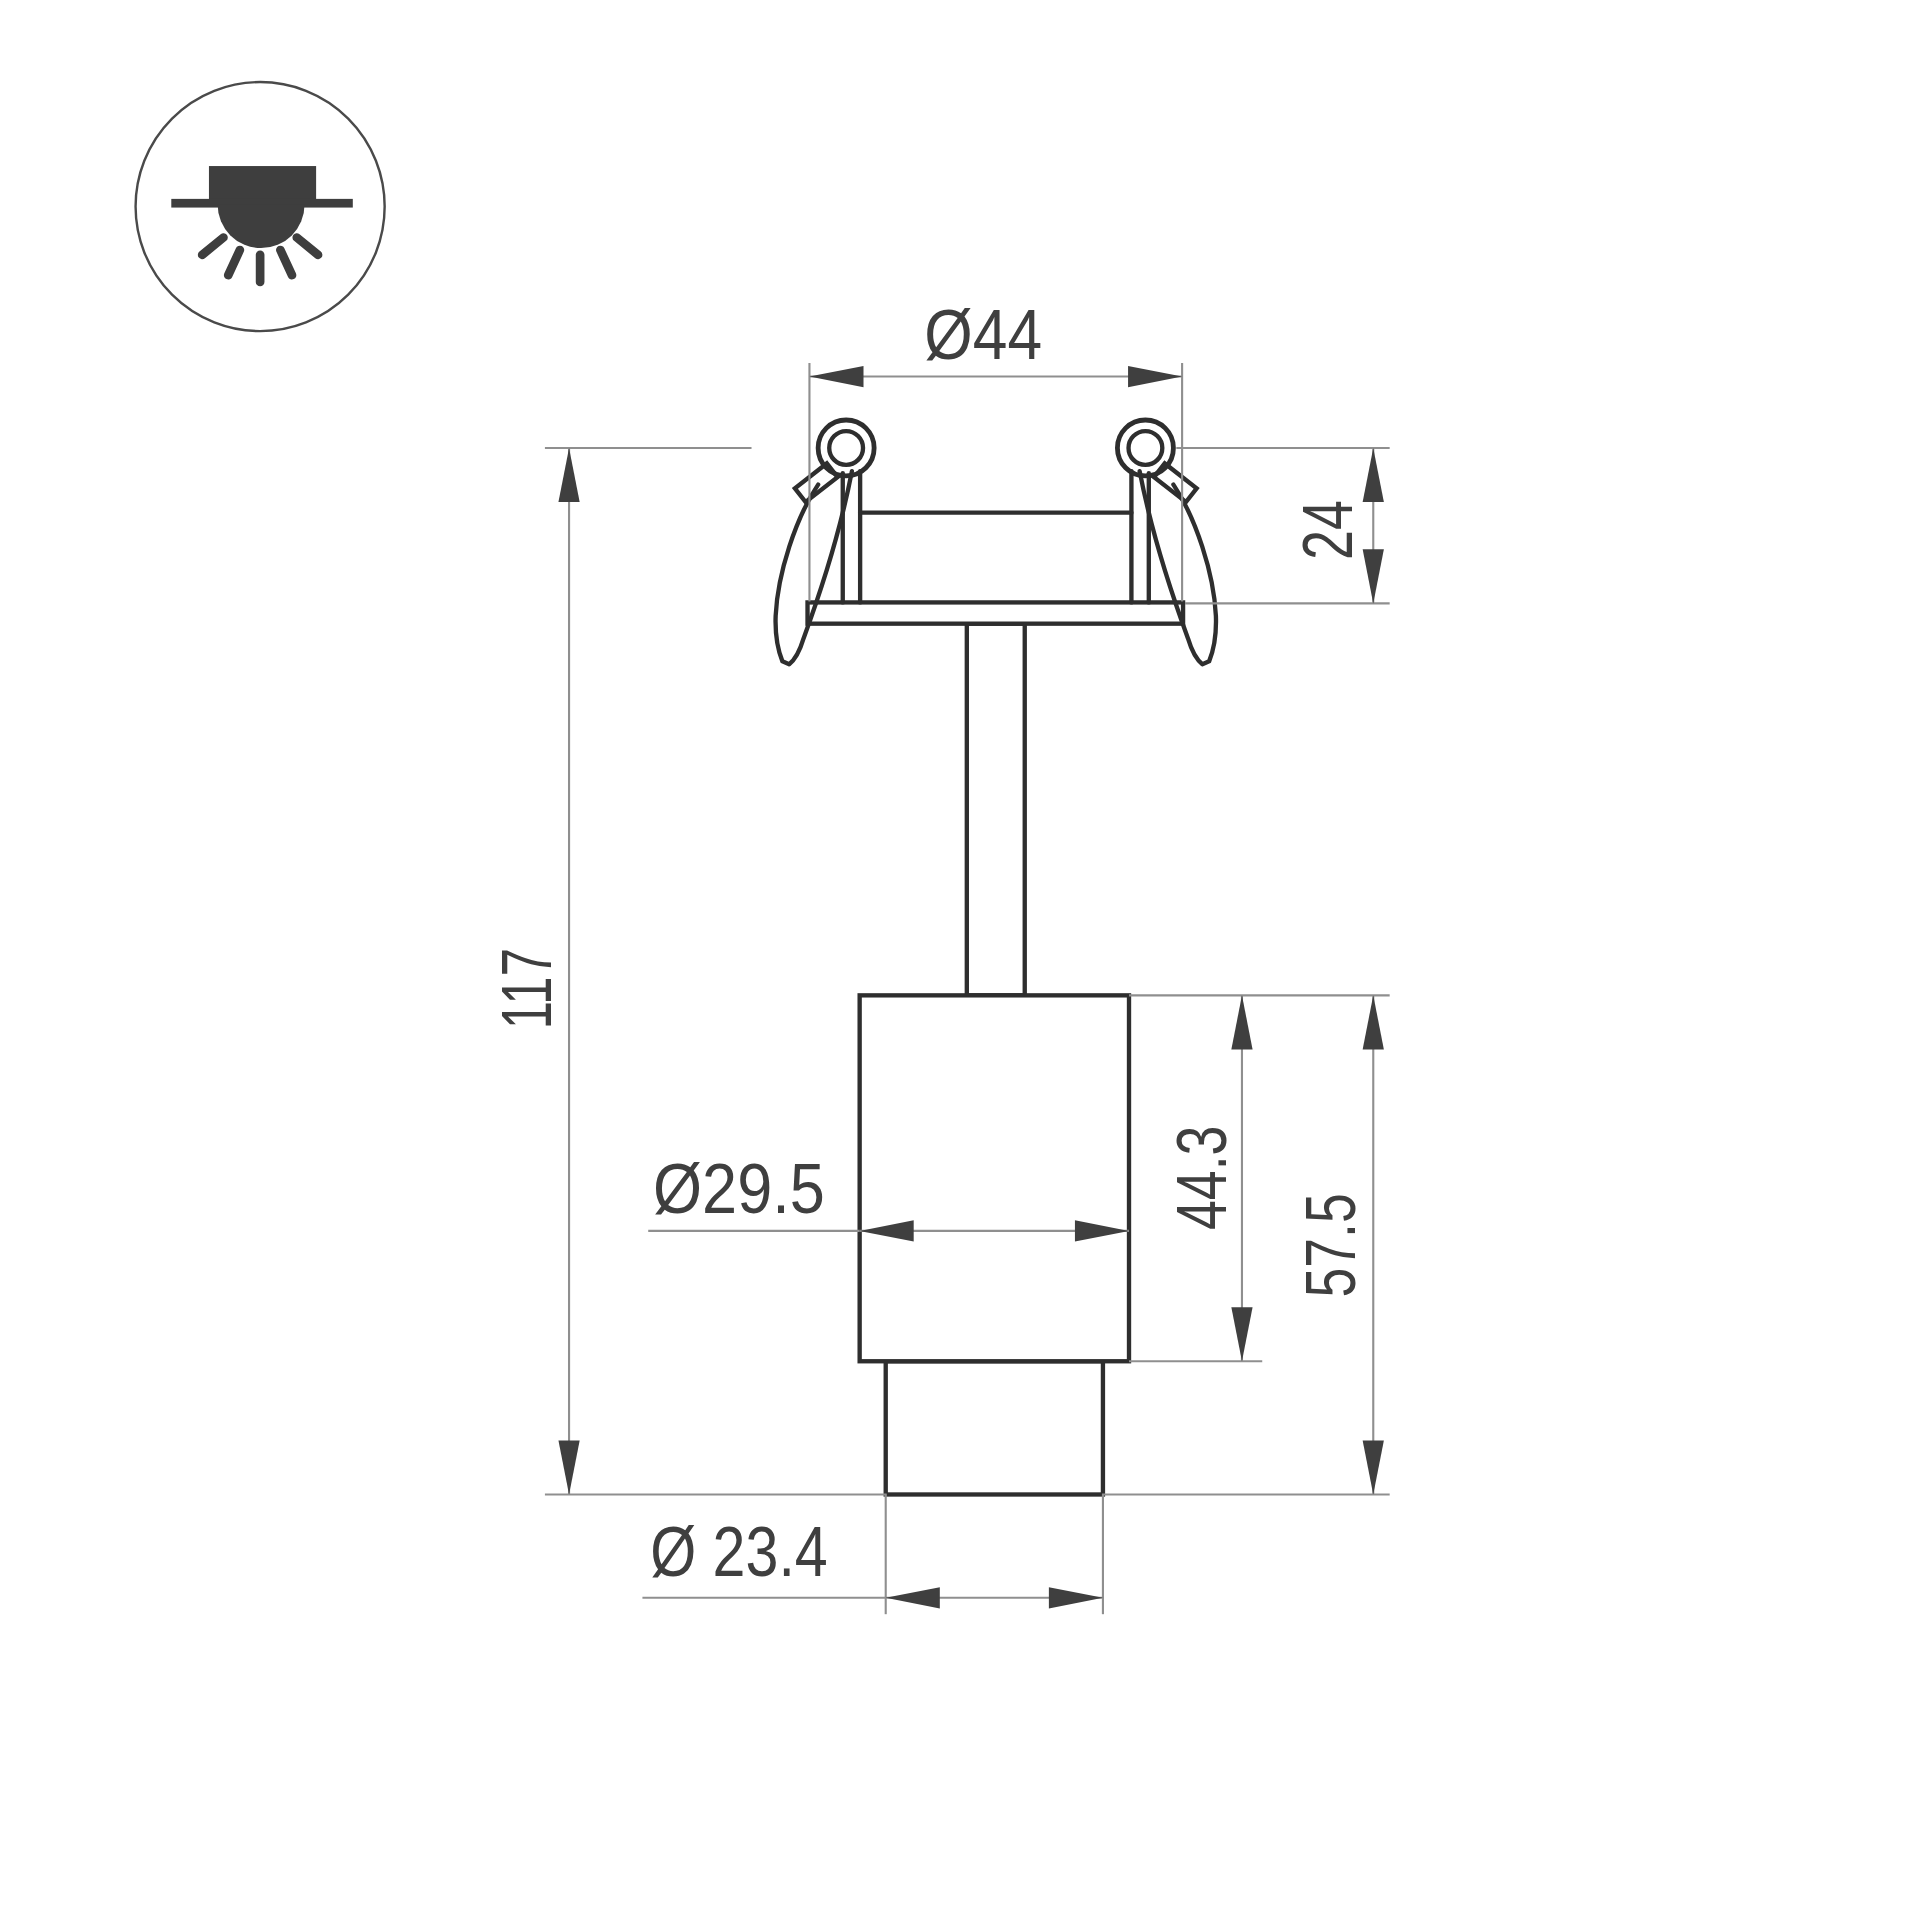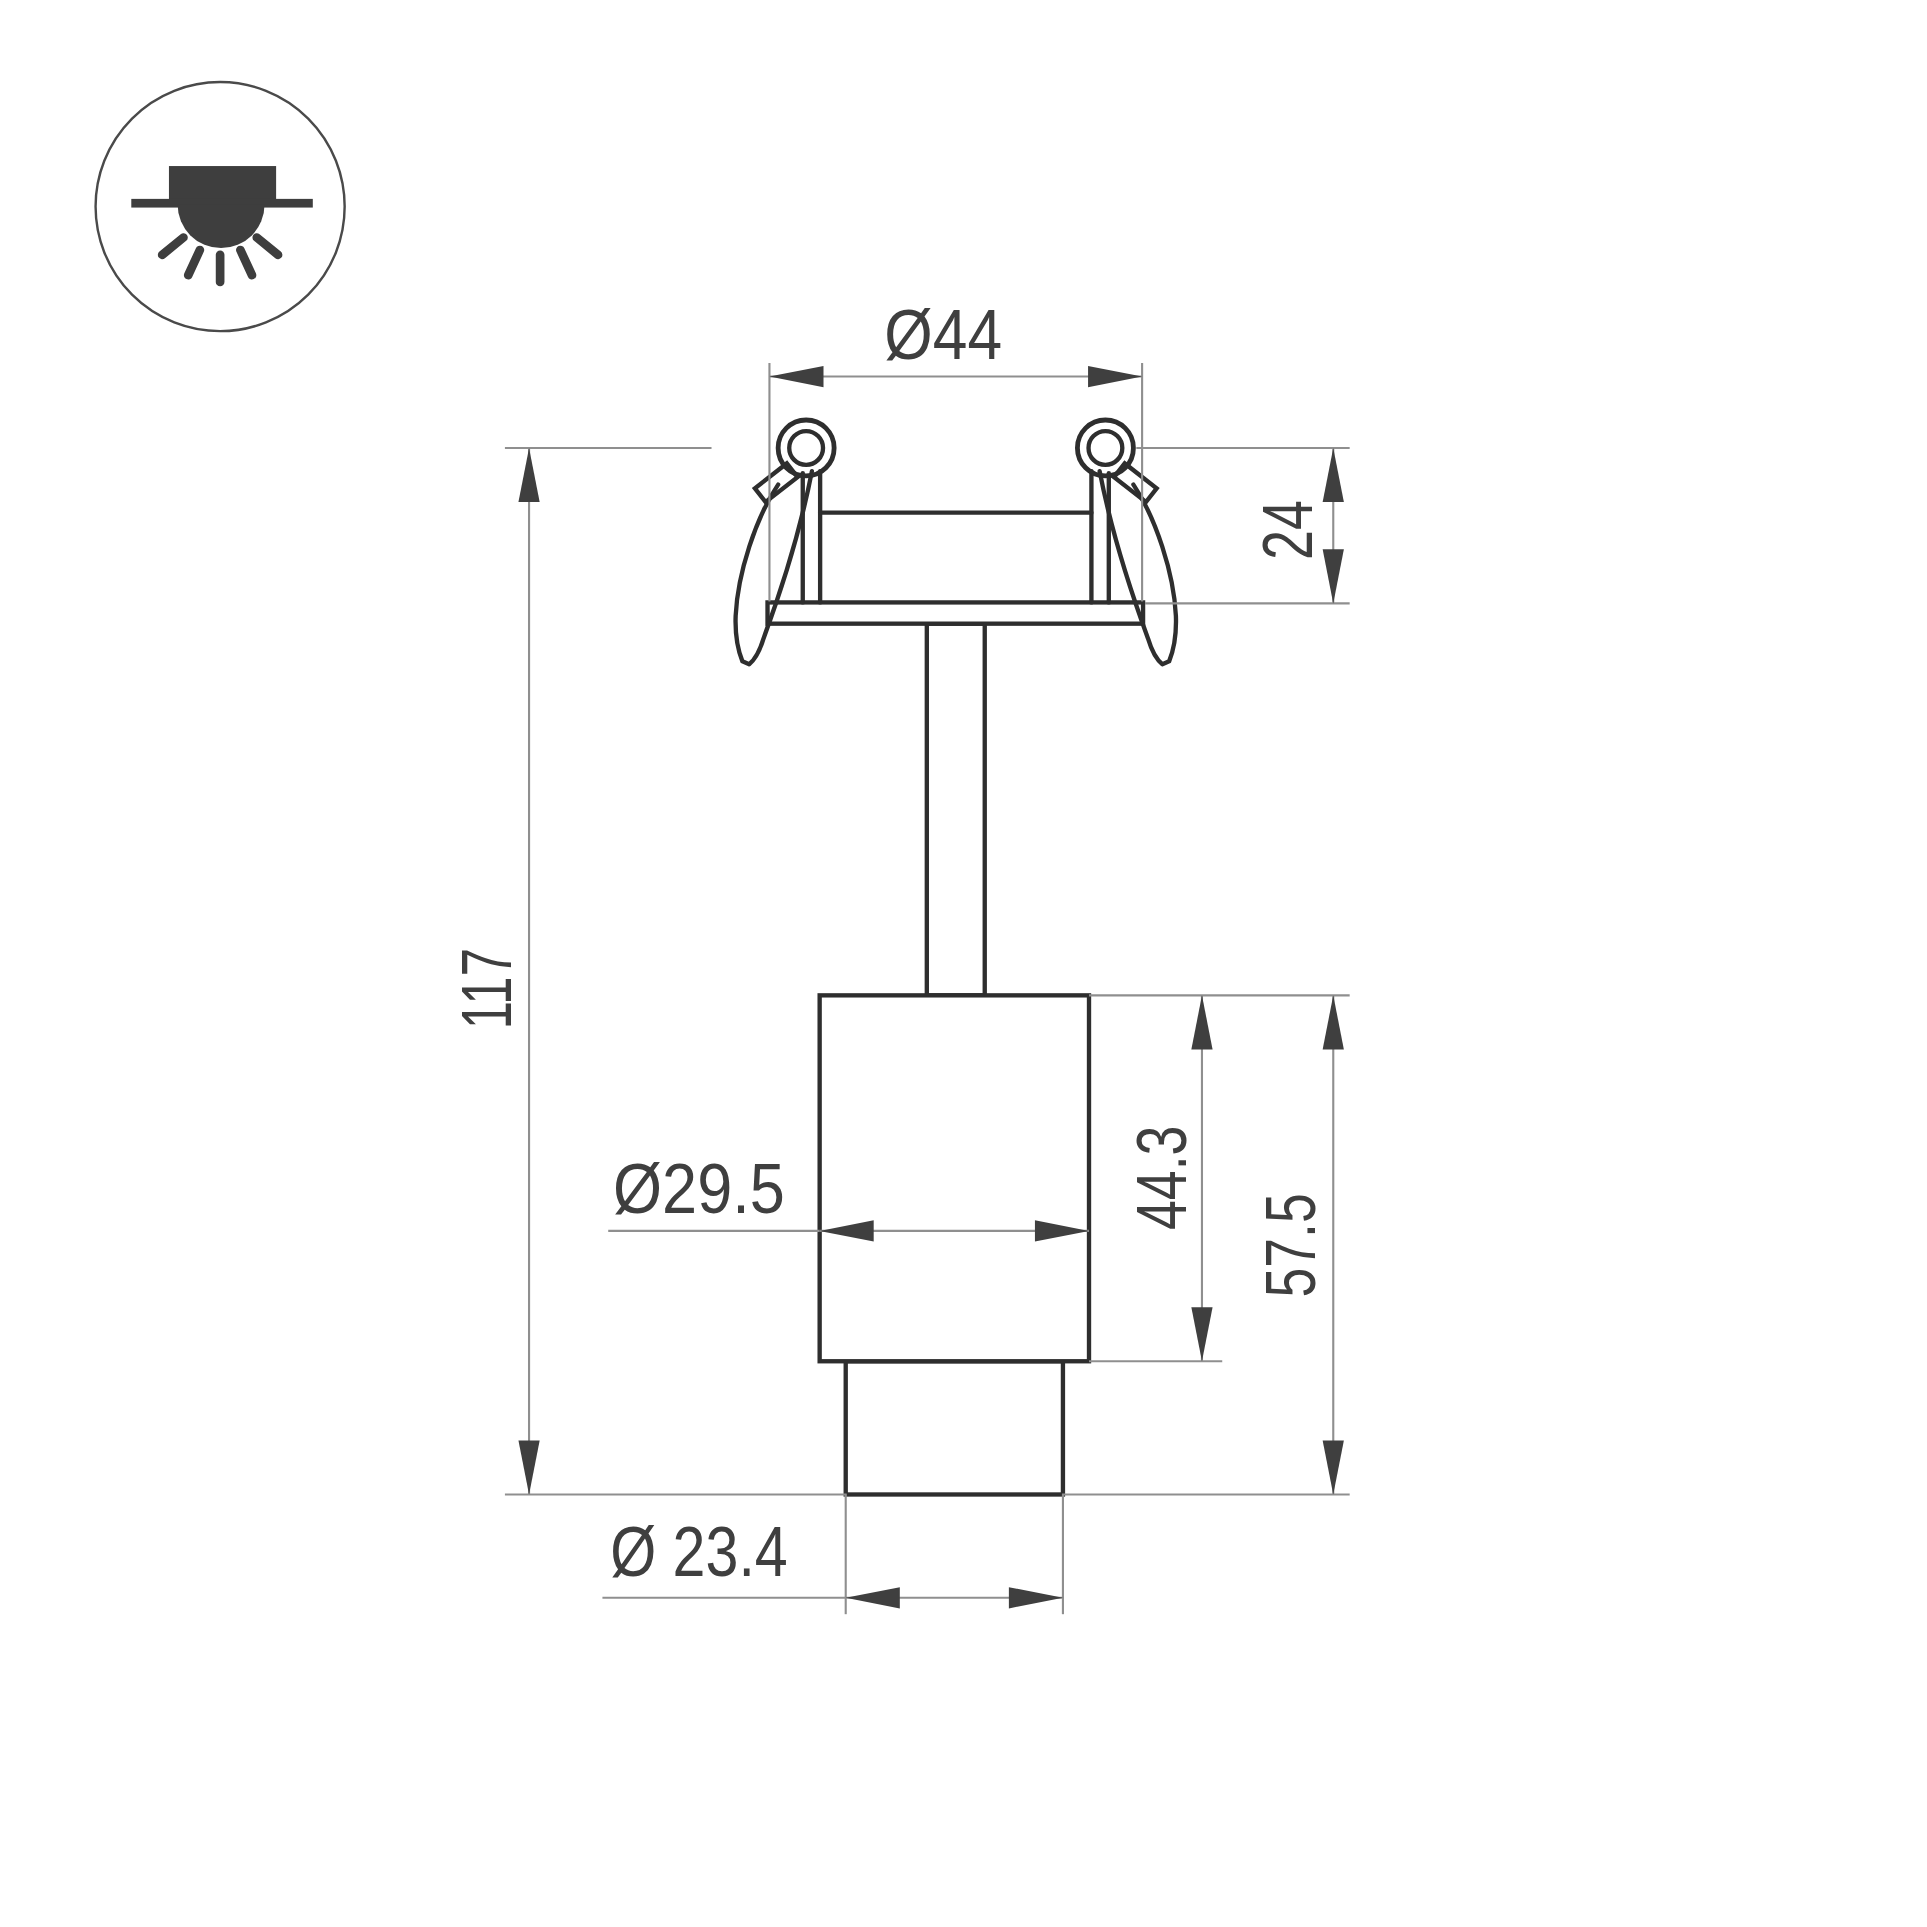--- a/index.html
+++ b/index.html
@@ -3,21 +3,21 @@
 <meta charset="utf-8">
 <style>
   :root{
     --outline:#2e2e2e;
     --dimension-line:#8f8f8f;
     --annotation:#3f3f3f;
     --icon-fill:#3e3e3e;
     --background:#ffffff;
   }
   html,body{margin:0;padding:0;width:1927px;height:1927px;background:var(--background);overflow:hidden;}
-  .canvas-wrap{position:relative;width:1693px;height:1927px;}
+  .canvas-wrap{position:relative;width:1693px;height:1927px;padding-left:40px;}
   svg{display:block;}
   .obj{fill:none;stroke:var(--outline);stroke-width:4.5;stroke-linejoin:round;stroke-linecap:round;}
   .objf{fill:#ffffff;stroke:var(--outline);stroke-width:4.5;stroke-linejoin:miter;}
   .ring{fill:none;stroke:var(--outline);}
   .dim{fill:none;stroke:var(--dimension-line);stroke-width:2.2;}
   .arr{fill:var(--annotation);stroke:none;}
   .lbl{font-family:"Liberation Sans", sans-serif;font-size:72px;fill:var(--annotation);}
   .icon-circle{fill:#ffffff;stroke:#4a4a4a;stroke-width:2.5;}
   .icon-f{fill:var(--icon-fill);stroke:none;}
   .ray{stroke:var(--icon-fill);stroke-width:9;stroke-linecap:round;}

